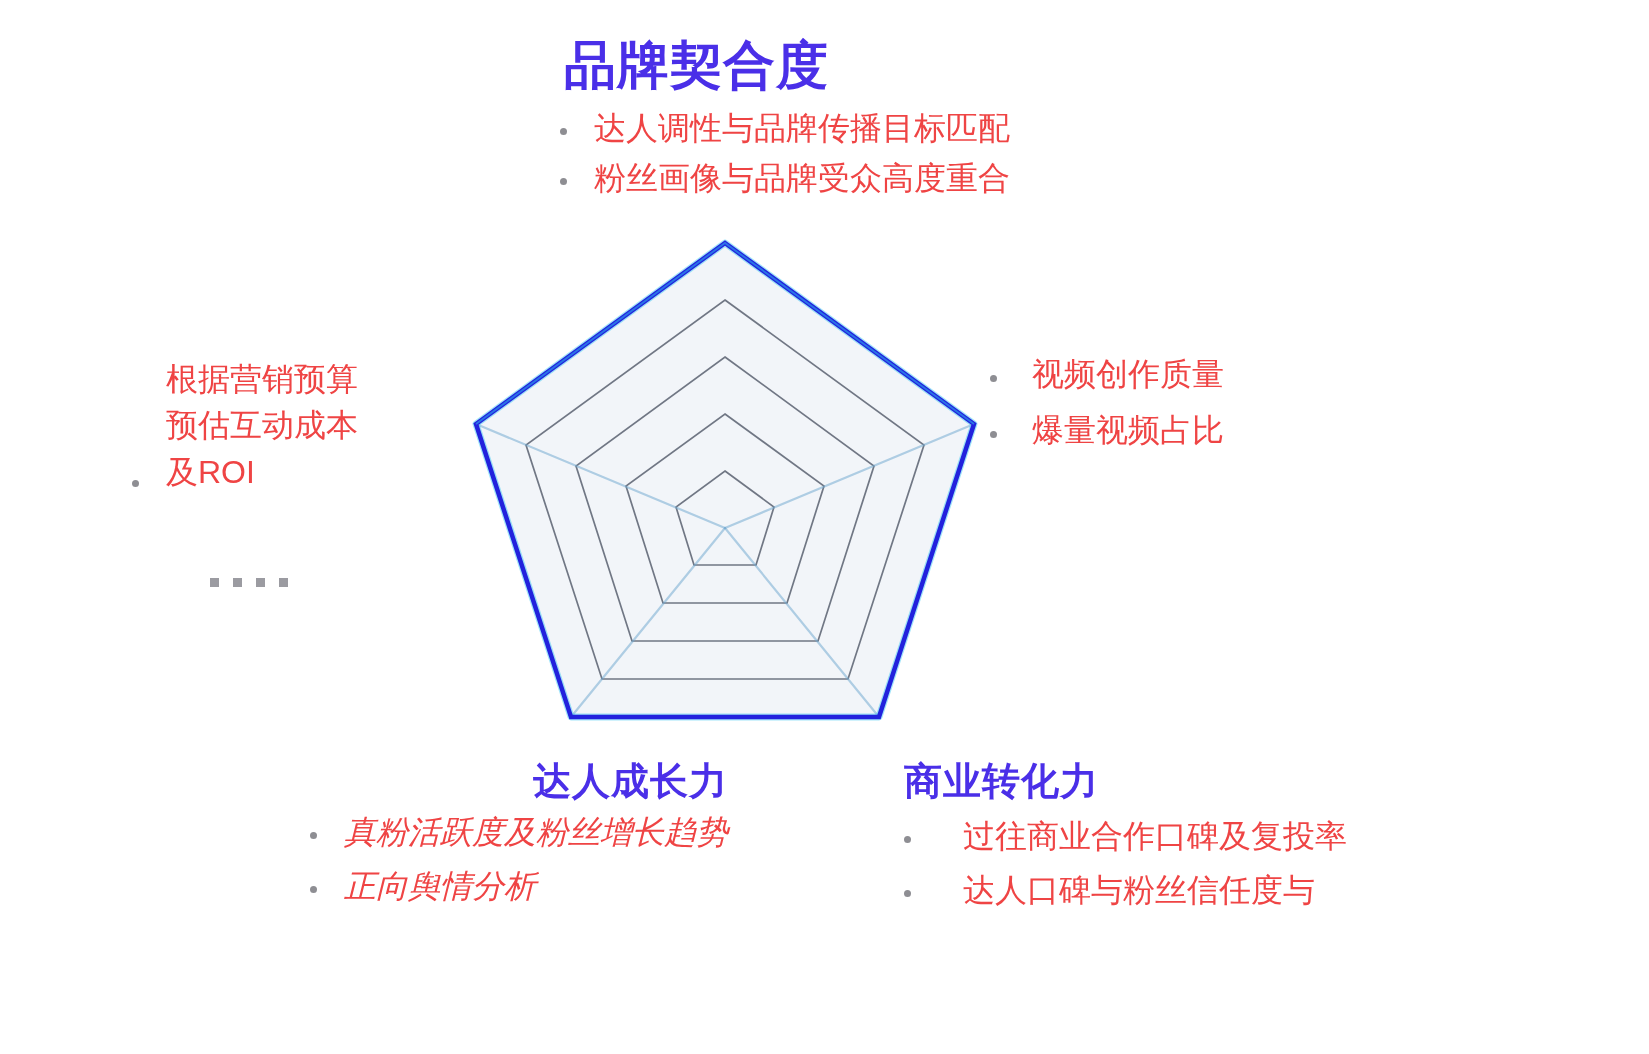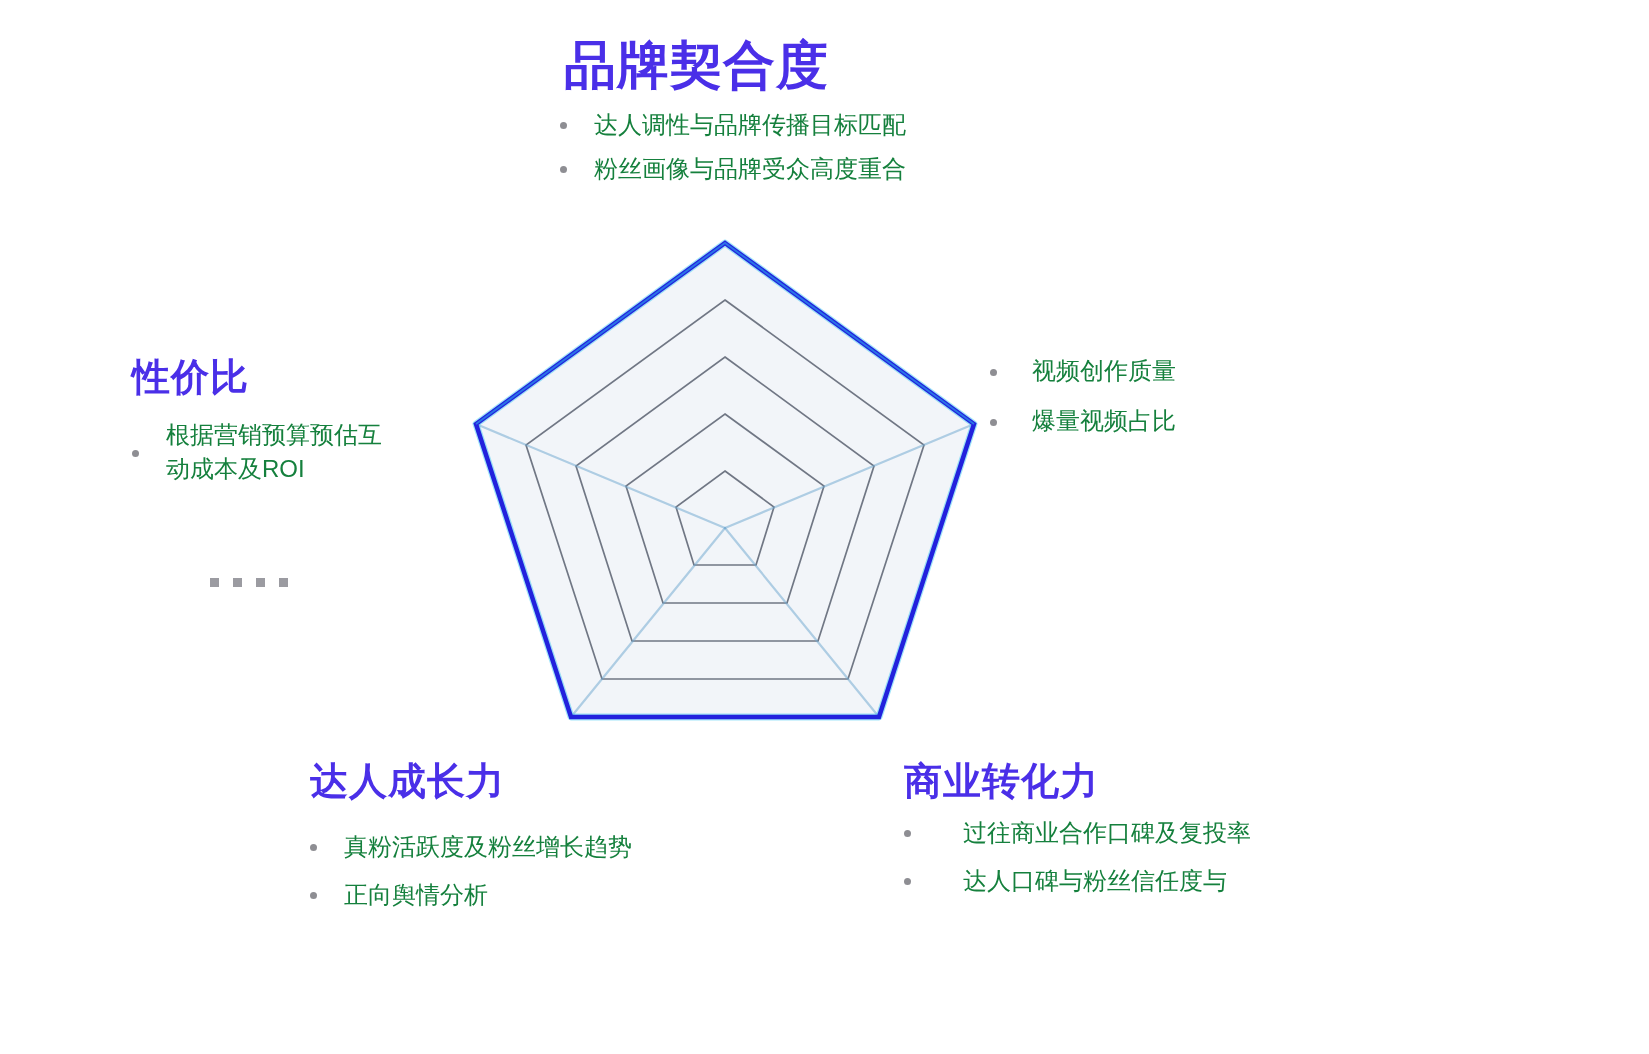--- a/index.html
+++ b/index.html
@@ -33,23 +33,23 @@
     font-weight: bold;
     font-size: 38px;
     line-height: 1.15;
     letter-spacing: 1px;
     margin: 0 0 12px 0;
     white-space: nowrap;
   }
   .bullets { margin: 0; padding: 0; list-style: none; }
   .bullet {
     display: flex;
-    align-items: center;
-    color: #15803d;
-    font-size: 24px;
+    align-items: flex-end;
+    color: #ef4444;
+    font-size: 32px;
     line-height: 1.0;
     margin-bottom: 22px;
     white-space: nowrap;
   }
   .bullet-dot {
     flex: 0 0 auto;
     width: 34px;
     display: inline-block;
     text-align: left;
     color: #9a9aa0;
@@ -112,22 +112,22 @@
     height: 9px;
     background: #9b9ba1;
     display: block;
   }
 
   
   #block-creator-growth {
     left: 310px;
     top: 760px;
   }
-  #block-creator-growth .block-title { margin-bottom: 30px; }
-  #block-creator-growth .bullet { margin-bottom: 22px; }
+  #block-creator-growth .block-title { margin-bottom: 12px; text-align: right; }
+  #block-creator-growth .bullet { margin-bottom: 22px; font-style: italic; }
 
   
   #block-commerce {
     left: 904px;
     top: 760px;
   }
   #block-commerce .block-title { margin-bottom: 16px; }
   #block-commerce .bullet { margin-bottom: 22px; gap: 25px; }
 </style>
 </head>
@@ -201,21 +201,20 @@
       <span class="bullet-text">视频创作质量</span>
     </li>
     <li class="bullet">
       <span class="bullet-dot"></span>
       <span class="bullet-text">爆量视频占比</span>
     </li>
   </ul>
 </div>
 
 <div class="block" id="block-cost-perf">
-  <div class="block-title">性价比</div>
   <ul class="bullets">
     <li class="bullet">
       <span class="bullet-dot"></span>
       <span class="bullet-text">根据营销预算预估互动成本及ROI</span>
     </li>
   </ul>
 </div>
 <div id="deco-dots">
   <span></span>
   <span></span>

